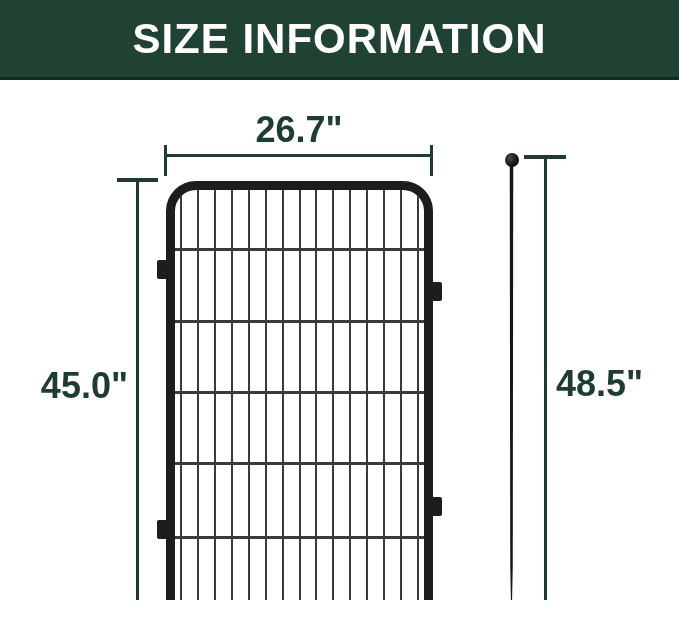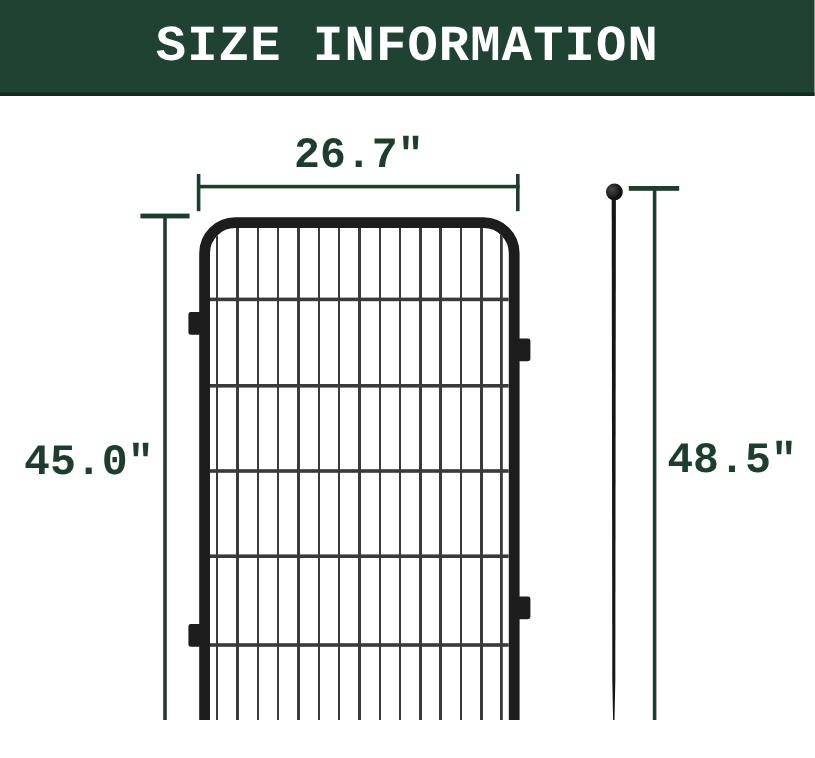--- a/index.html
+++ b/index.html
@@ -12,21 +12,20 @@
     --background:#ffffff;
   }
   *{margin:0;padding:0;box-sizing:border-box;}
   html,body{background:#ffffff;}
   body{font-family:"Liberation Sans",sans-serif;}
   .canvas{
     position:relative;
     width:679px;height:600px;
     background:var(--background);
     overflow:hidden;
-    font-family:Liberation Mono, monospace;
   }
 
   
   .banner{
     position:absolute;left:0;top:0;right:0;height:80px;
     background:var(--banner-bg);
     border-bottom:3px solid var(--banner-edge);
     display:flex;align-items:center;justify-content:center;
   }
   .banner h1{

